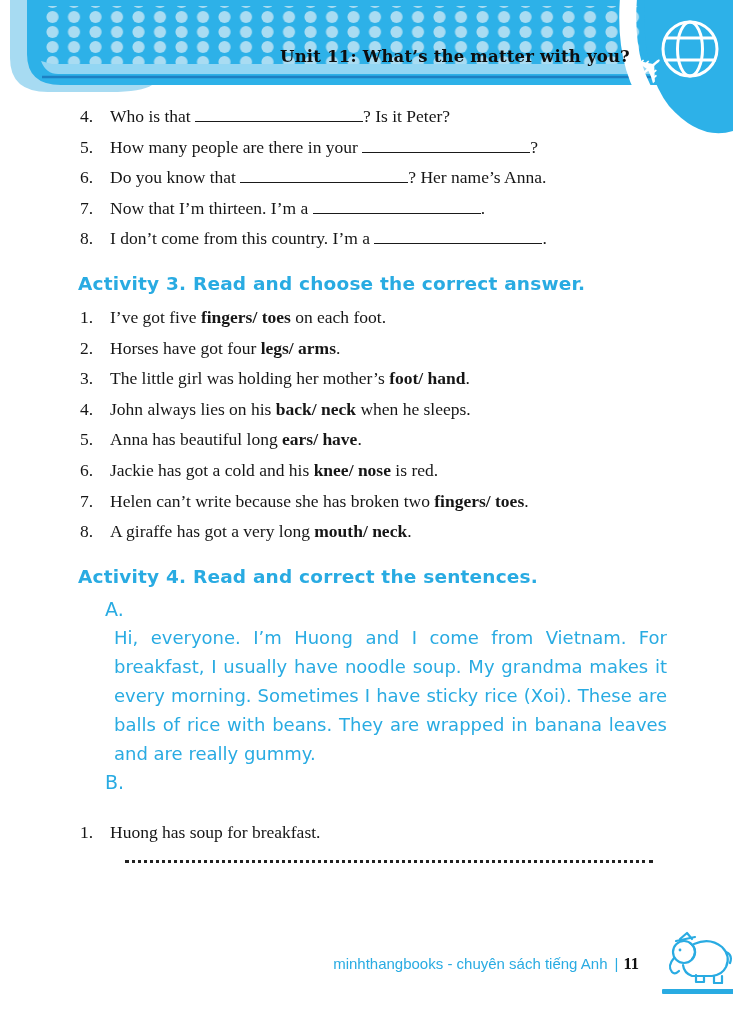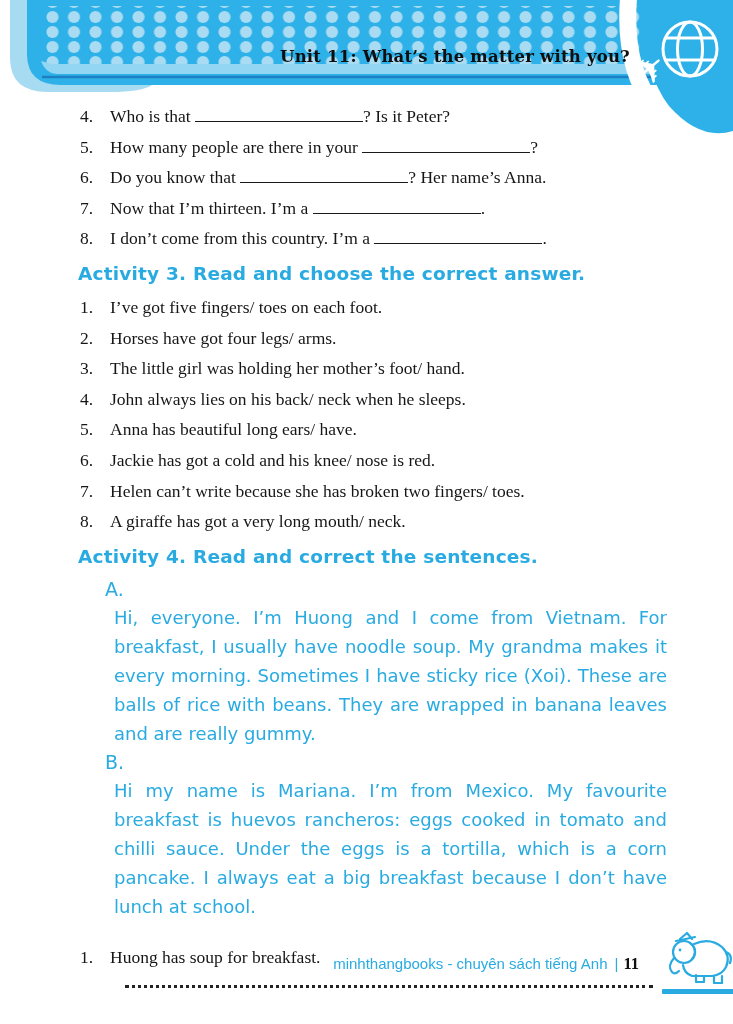--- a/index.html
+++ b/index.html
@@ -21,25 +21,25 @@
   
   .content { position:absolute; top:101px; left:80px; width:578px; }
 
   .list .row { display:flex; align-items:baseline; line-height:30.6px; font-size:17.5px; }
   .list .num { width:30px; flex:none; }
   .list .txt { flex:1; }
   .blank {
     display:inline-block; width:168px; height:0.85em;
     border-bottom:1.5px solid #1a1a1a; vertical-align:baseline;
   }
-  .choice { font-weight:normal; }
+  .choice { font-weight:bold; }
 
   .act-title {
     font-family:"DejaVu Sans", sans-serif; font-weight:bold; font-size:18.5px;
-    color:#29abe2; letter-spacing:0.2px; margin:7px 0 5px -2px; line-height:26px;
+    color:#29abe2; letter-spacing:0.2px; margin:17px 0 5px -2px; line-height:26px;
   }
 
   .sec-label {
     font-family:"DejaVu Sans", sans-serif; font-size:19px; color:#29abe2;
     margin-left:25px; line-height:28px;
   }
   .para {
     font-family:"DejaVu Sans", sans-serif; font-size:18px; color:#29abe2;
     margin-left:34px; width:553px; line-height:29px; text-align:justify;
   }
@@ -157,21 +157,20 @@
         <span class="txt">A giraffe has got a very long <span class="choice">mouth/ neck</span>.</span>
       </div>
     </div>
 
   <div class="act-title">Activity 4. Read and correct the sentences.</div>
 
   <div class="sec-label">A.</div>
   <div class="para">Hi, everyone. I’m Huong and I come from Vietnam. For breakfast, I usually have noodle soup. My grandma makes it every morning. Sometimes I have sticky rice (Xoi). These are balls of rice with beans. They are wrapped in banana leaves and are really gummy.</div>
 
   <div class="sec-label">B.</div>
-  <div class="para">Hi my name is Mariana. I’m from Mexico. My favourite breakfast is huevos rancheros: eggs cooked in tomato and chilli sauce. Under the eggs is a tortilla, which is a corn pancake. I always eat a big breakfast because I don’t have lunch at school.</div>
 
   <div class="list q-row">
     <div class="row">
       <span class="num">1.</span>
       <span class="txt">Huong has soup for breakfast.</span>
     </div>
   </div>
 
   <div class="dotline"></div>
 </div>

